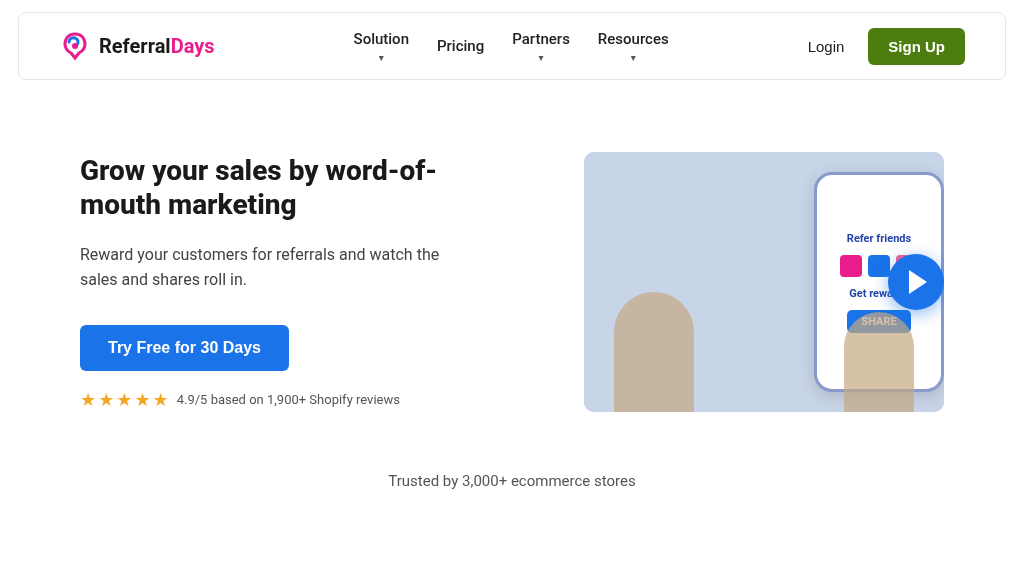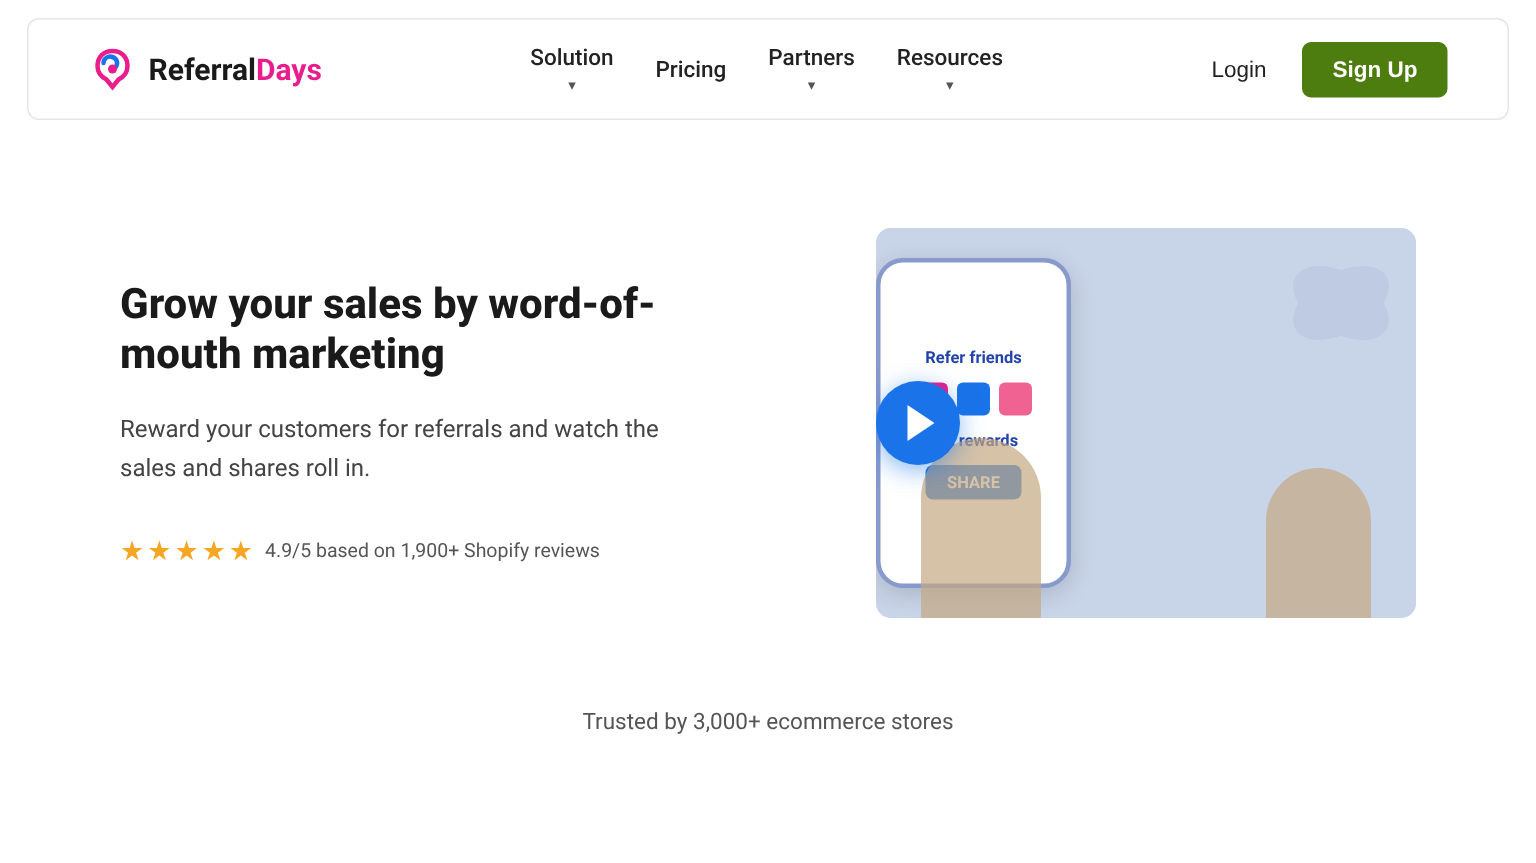--- a/index.html
+++ b/index.html
@@ -46,21 +46,21 @@
     .review-text { font-size: 13px; color: #555; }
 
     
     .hero-right { position: relative; width: 360px; min-width: 340px; }
     .video-thumb {
       width: 100%; height: 260px; background: #d9e0f0; border-radius: 10px;
       display: flex; align-items: center; justify-content: center; position: relative; overflow: hidden;
     }
     .video-illustration {
       width: 100%; height: 100%; position: relative; background: #c8d4e8;
-      display: flex; align-items: center; justify-content: flex-start;
+      display: flex; align-items: center; justify-content: flex-end;
     }
     .phone-mock {
       width: 130px; height: 220px; background: #fff; border-radius: 18px;
       border: 3px solid #8899cc; position: relative; display: flex; flex-direction: column;
       align-items: center; justify-content: center; gap: 6px; box-shadow: 0 4px 16px rgba(0,0,0,0.15);
     }
     .phone-screen-text { font-size: 11px; font-weight: 700; color: #2244aa; text-align: center; }
     .phone-icons { display: flex; gap: 6px; margin: 4px 0; }
     .phone-icon { width: 22px; height: 22px; background: #e91e8c; border-radius: 4px; }
     .phone-icon.blue { background: #1a73e8; }
@@ -120,20 +120,21 @@
   <div class="nav-actions">
     <button class="btn-login">Login</button>
     <button class="btn-signup">Sign Up</button>
   </div>
 </nav>
 
 <div class="hero">
   <div class="hero-left">
     <h1 class="hero-title">Grow your sales by word-of-mouth marketing</h1>
     <p class="hero-sub">Reward your customers for referrals and watch the sales and shares roll in.</p>
+    <button class="btn-cta">Try Free for 30 Days</button>
     <div class="reviews">
       <div class="stars">
         <span class="star">★</span>
         <span class="star">★</span>
         <span class="star">★</span>
         <span class="star">★</span>
         <span class="star">★</span>
       </div>
       <span class="review-text">4.9/5 based on 1,900+ Shopify reviews</span>
     </div>

